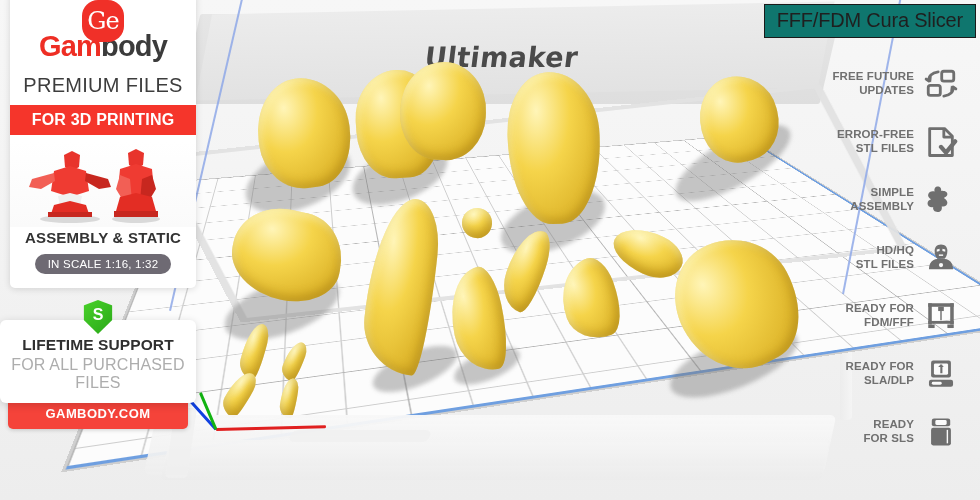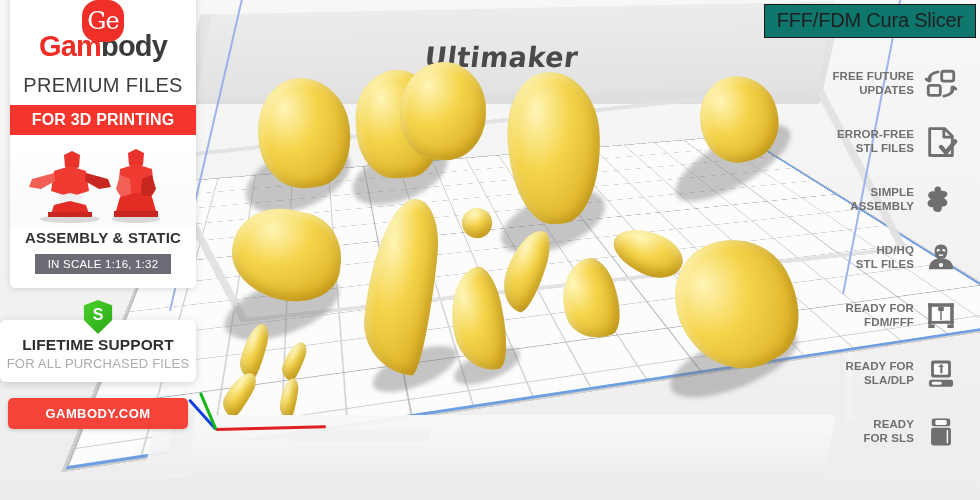--- a/index.html
+++ b/index.html
@@ -194,21 +194,21 @@
     background:linear-gradient(180deg,#fff,#fafafa);
   }
   .assembly-title {
     font-size:15px; font-weight:700; color:#333; letter-spacing:.2px;
     margin-top:2px;
   }
   .scale-badge {
     display:inline-block;
     background:#6e6a73; color:#fff;
     font-size:11.5px; letter-spacing:.2px;
-    padding:4px 13px; border-radius:0;
+    padding:4px 13px; border-radius:10px;
     margin:8px 0 14px;
   }
   #support-card {
     position:absolute; left:0; top:320px;
     width:196px;
     background:#fff;
     border-radius:6px;
     box-shadow:0 2px 9px rgba(0,0,0,.16);
     padding:16px 0 11px;
     text-align:center;
@@ -216,21 +216,21 @@
   }
   .shield {
     position:absolute; left:50%; top:-20px; transform:translateX(-50%);
     width:29px; height:34px;
     background:linear-gradient(135deg,#49d12a 0%,#2aa818 100%);
     clip-path:polygon(50% 0,100% 16%,100% 58%,50% 100%,0 58%,0 16%);
     color:#fff; font-size:16px; font-weight:700;
     line-height:30px;
   }
   .life-t { font-size:15.5px; font-weight:700; color:#2f2f2f; letter-spacing:.1px; }
-  .life-s { font-size:13px; color:#adadad; letter-spacing:.2px; margin-top:2px; }
+  .life-s { font-size:16px; color:#adadad; letter-spacing:.2px; margin-top:2px; }
   #gambody-btn {
     position:absolute; left:8px; top:398px;
     width:180px;
     background:#f5433a; color:#fff;
     border-radius:5px;
     text-align:center;
     font-size:13px; font-weight:700; letter-spacing:.4px;
     padding:8px 0;
     z-index:21;
     box-shadow:0 1px 4px rgba(0,0,0,.18);

